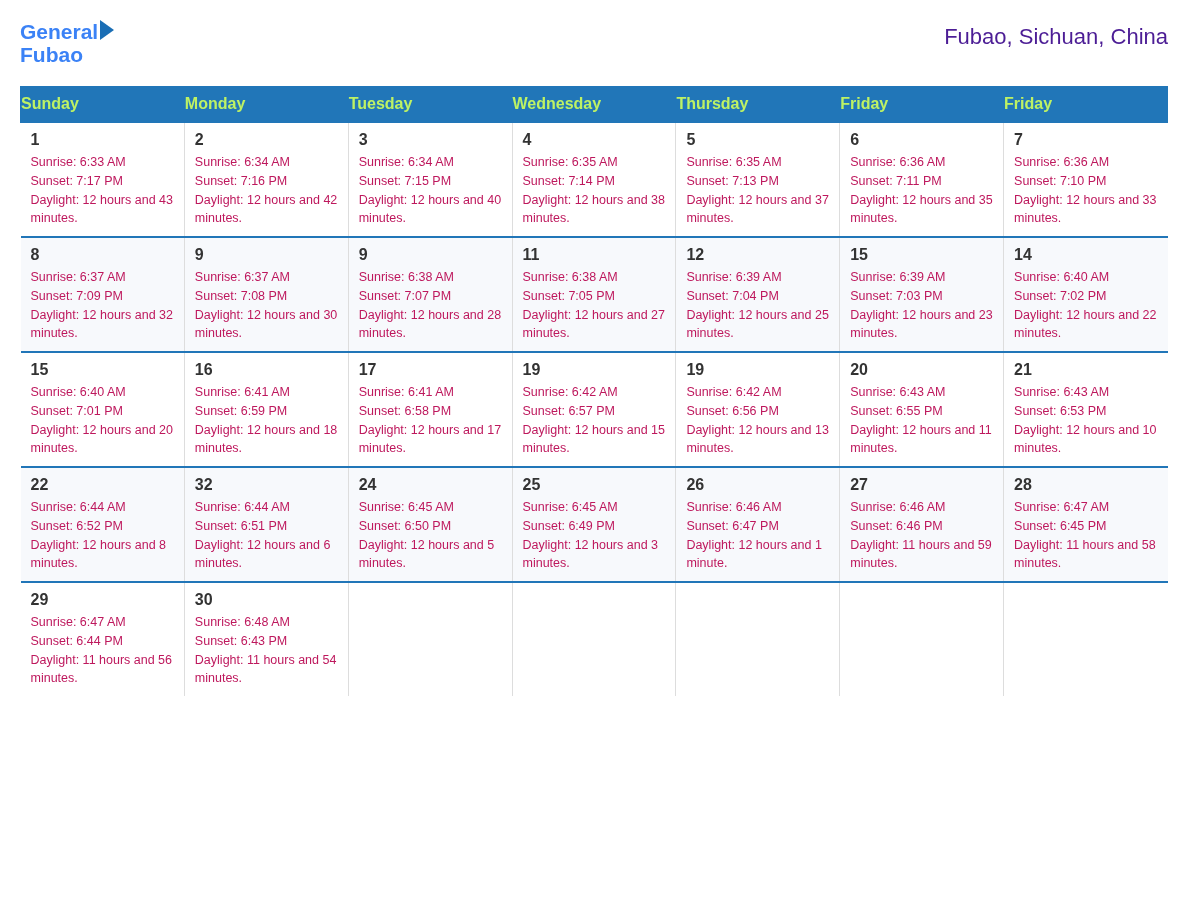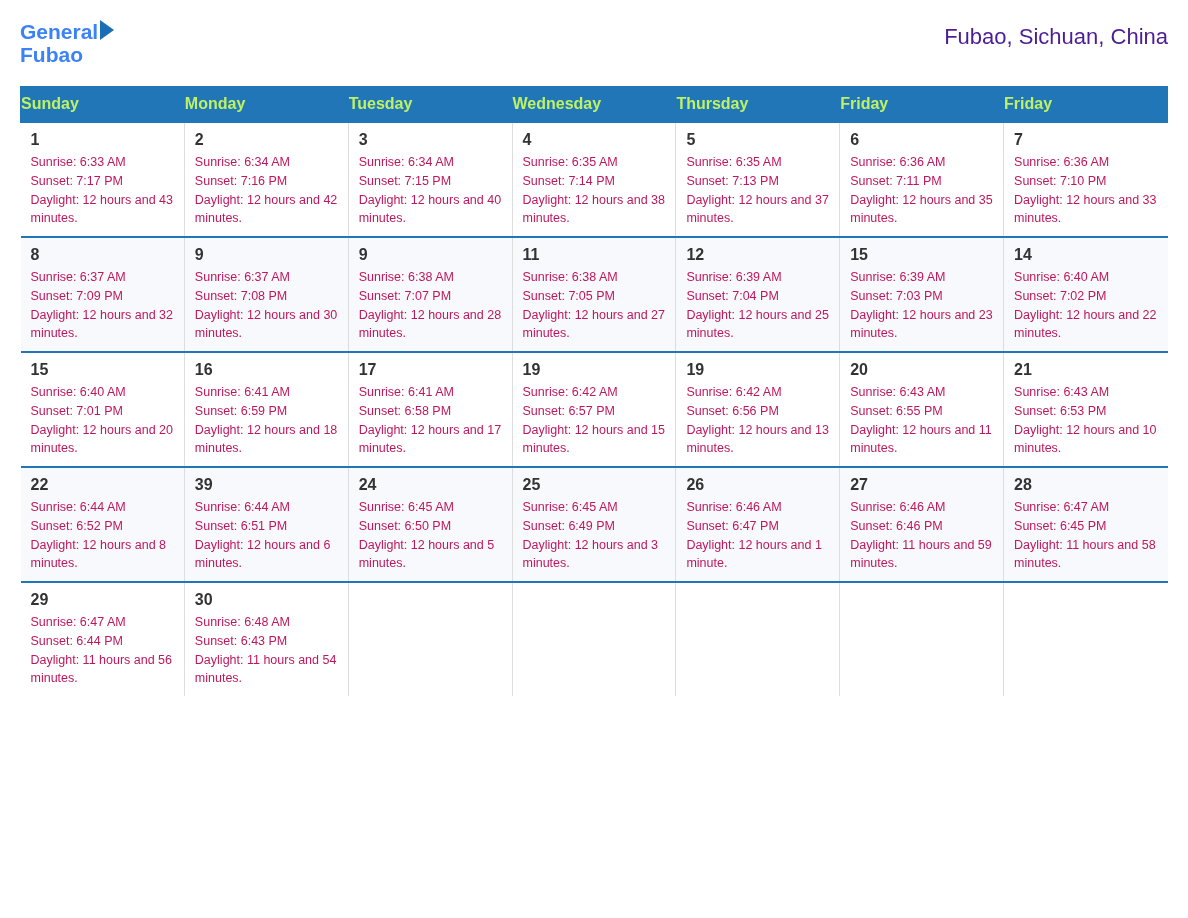--- a/index.html
+++ b/index.html
@@ -218,21 +218,21 @@
           <span class="day-num">21</span>
           <div class="day-info">Sunrise: 6:43 AM<br>Sunset: 6:53 PM<br>Daylight: 12 hours and 10 minutes.</div>
         </td>
       </tr>
       <tr>
         <td>
           <span class="day-num">22</span>
           <div class="day-info">Sunrise: 6:44 AM<br>Sunset: 6:52 PM<br>Daylight: 12 hours and 8 minutes.</div>
         </td>
         <td>
-          <span class="day-num">39</span>
+          <span class="day-num">32</span>
           <div class="day-info">Sunrise: 6:44 AM<br>Sunset: 6:51 PM<br>Daylight: 12 hours and 6 minutes.</div>
         </td>
         <td>
           <span class="day-num">24</span>
           <div class="day-info">Sunrise: 6:45 AM<br>Sunset: 6:50 PM<br>Daylight: 12 hours and 5 minutes.</div>
         </td>
         <td>
           <span class="day-num">25</span>
           <div class="day-info">Sunrise: 6:45 AM<br>Sunset: 6:49 PM<br>Daylight: 12 hours and 3 minutes.</div>
         </td>

